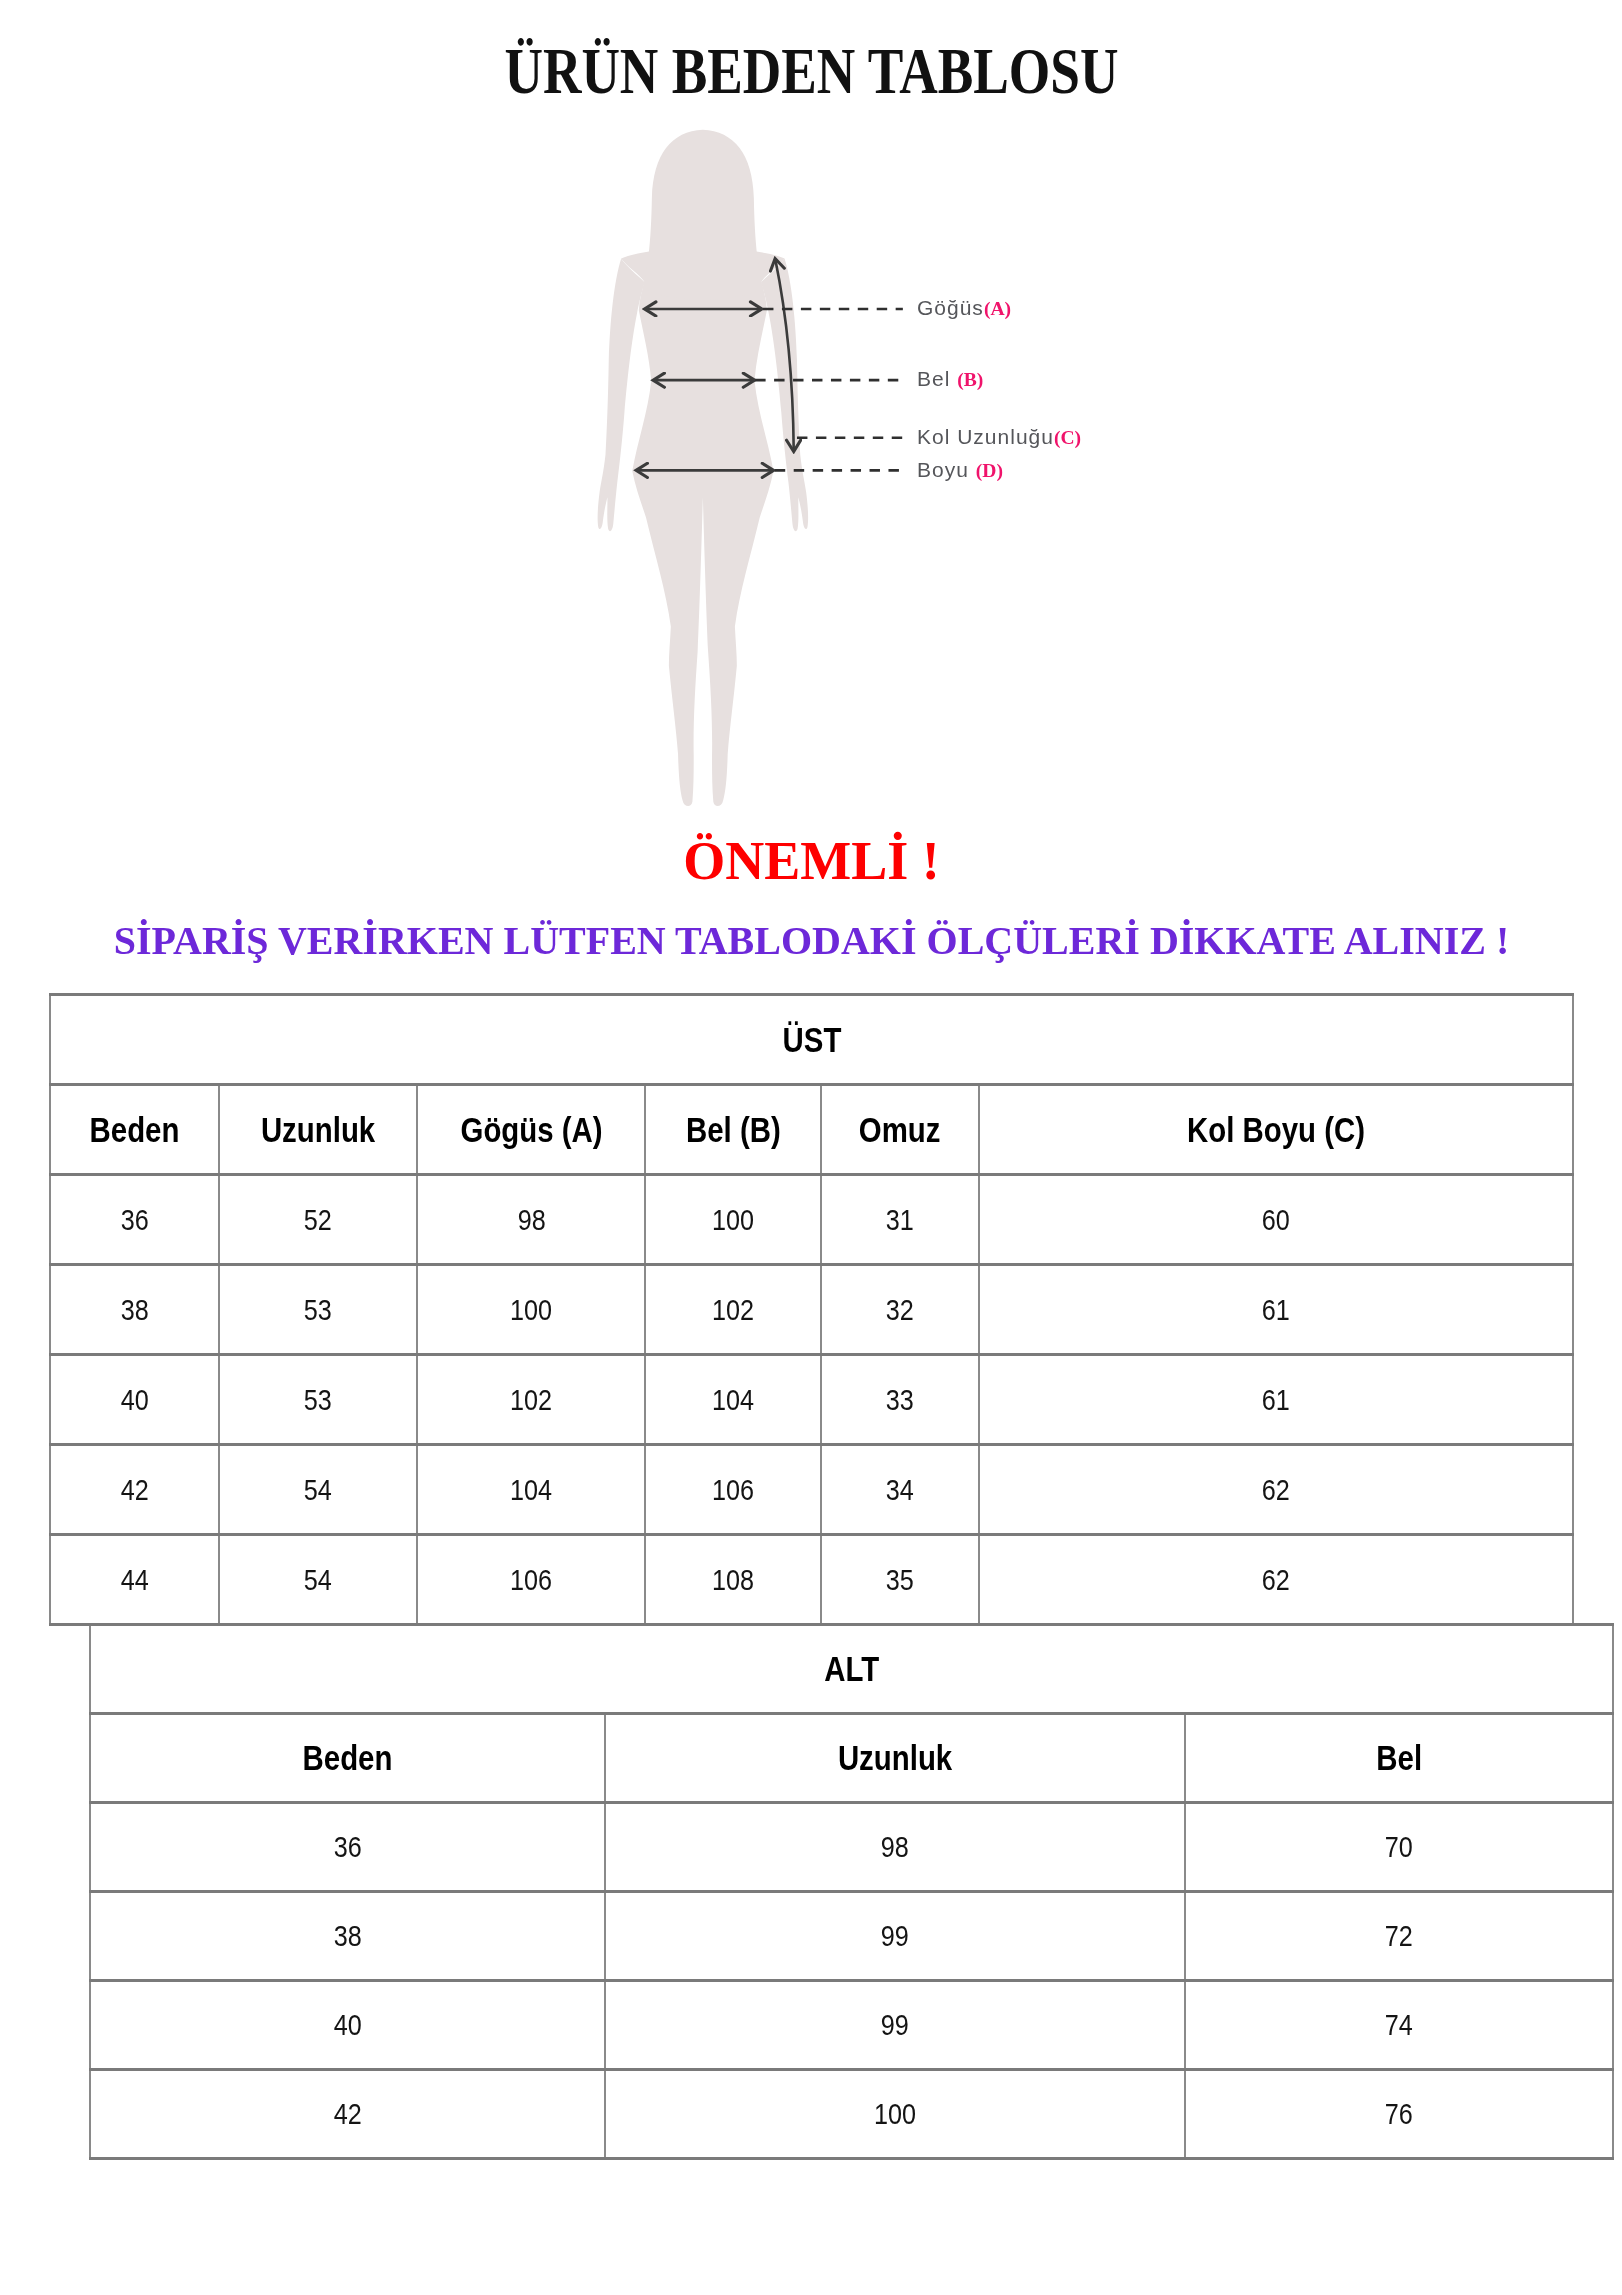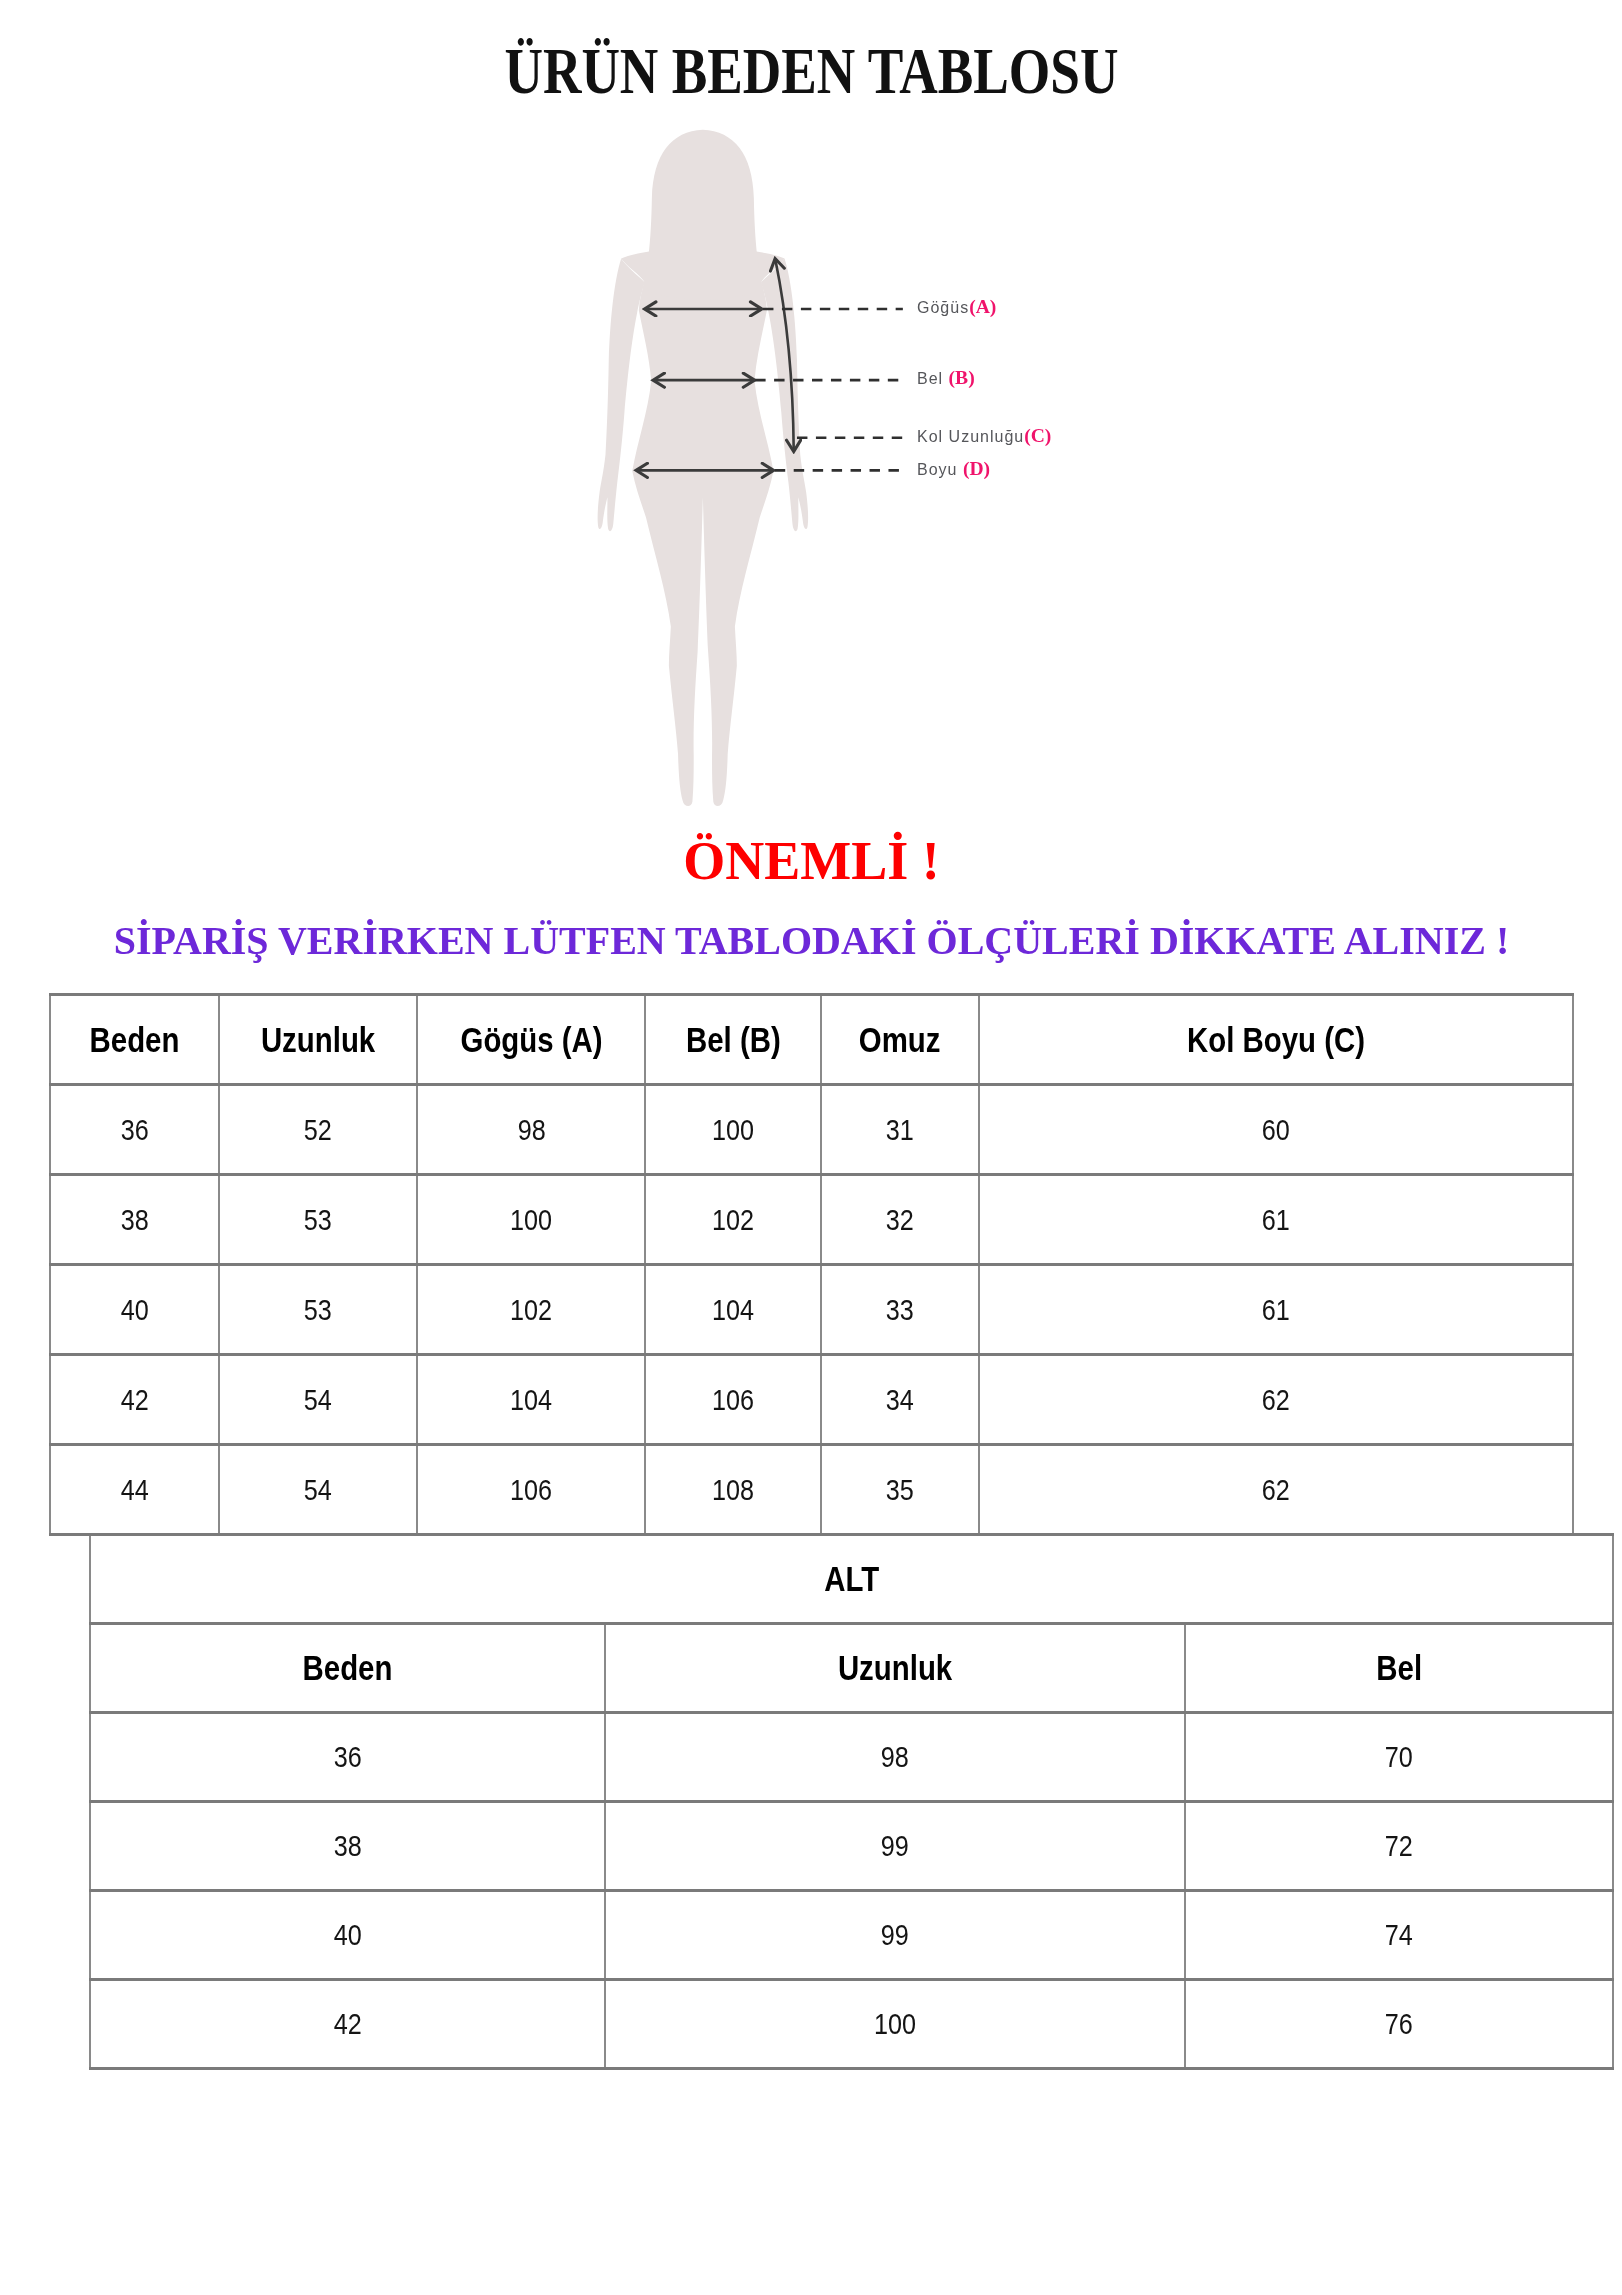--- a/index.html
+++ b/index.html
@@ -7,21 +7,21 @@
         font-family:"Liberation Sans",sans-serif;}
 
   
   .main-title{position:absolute;left:0;top:34px;width:100%;text-align:center;}
   .main-title span{display:inline-block;font-family:"Liberation Serif",serif;font-weight:bold;
         font-size:65px;color:#111;transform:scaleX(0.82);transform-origin:center;white-space:nowrap;}
 
   
   .figure-svg{position:absolute;left:563px;top:124px;width:366px;height:730px;}
   .fig-label{position:absolute;white-space:nowrap;}
-  .lbl-main{font-family:"Liberation Sans",sans-serif;font-size:16px;color:#55565a;
+  .lbl-main{font-family:"Liberation Sans",sans-serif;font-size:21px;color:#55565a;
         letter-spacing:1px;font-weight:500;}
   .lbl-letter{font-family:"Liberation Serif",serif;font-size:19.6px;font-weight:bold;color:#f0136b;}
   .lab-gogus{left:917px;top:296px;}
   .lab-bel{left:917px;top:367px;}
   .lab-kol{left:917px;top:425px;}
   .lab-basen{left:917px;top:458px;}
 
   
   .notice-heading{position:absolute;left:0;top:830px;width:100%;text-align:center;
         font-family:"Liberation Serif",serif;font-weight:bold;font-size:54px;color:#fe0000;}
@@ -165,20 +165,25 @@
     <table class="tbl-ust">
       <colgroup>
         <col style="width:11.1%">
           <col style="width:13.0%">
           <col style="width:15.0%">
         <col style="width:11.5%">
           <col style="width:10.4%">
           <col style="width:39.0%">
       </colgroup>
       <tbody>
+          <tr>
+        <td colspan="6">
+          <span class="cell hd">ÜST</span>
+        </td>
+      </tr>
       <tr>
         <td><span class="cell hd">Beden</span></td>
         <td><span class="cell hd">Uzunluk</span></td>
         <td><span class="cell hd">Gögüs (A)</span></td>
         <td><span class="cell hd">Bel (B)</span></td>
         <td><span class="cell hd">Omuz</span></td>
         <td><span class="cell hd">Kol Boyu (C)</span></td>
       </tr>
       <tr>
         <td><span class="cell dt">36</span></td>

